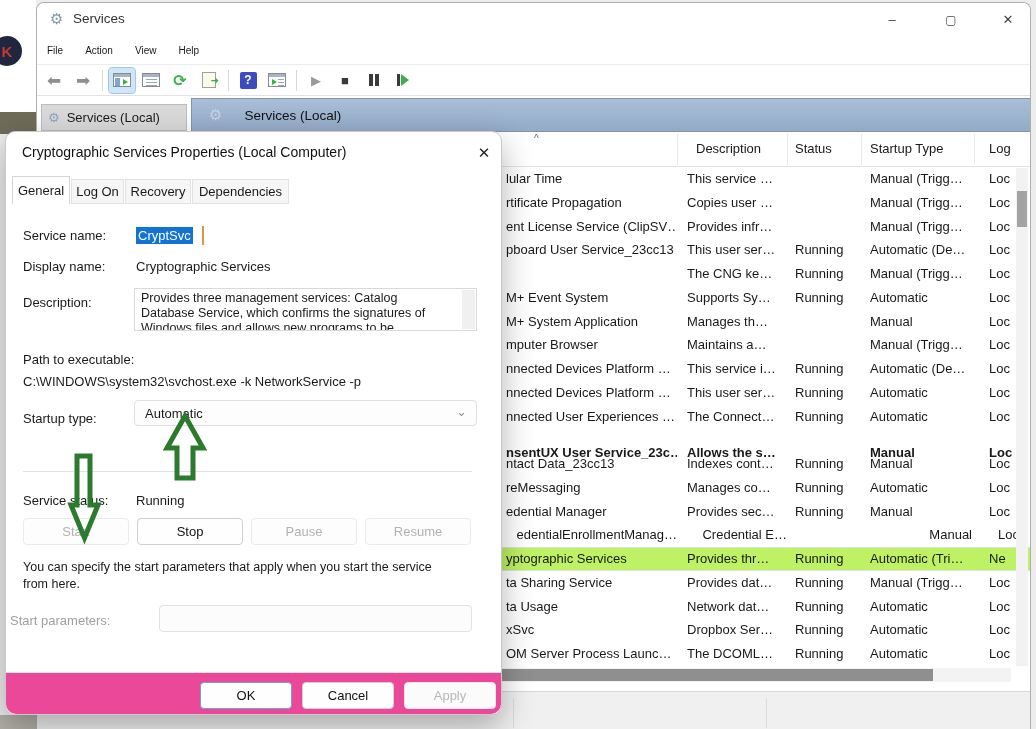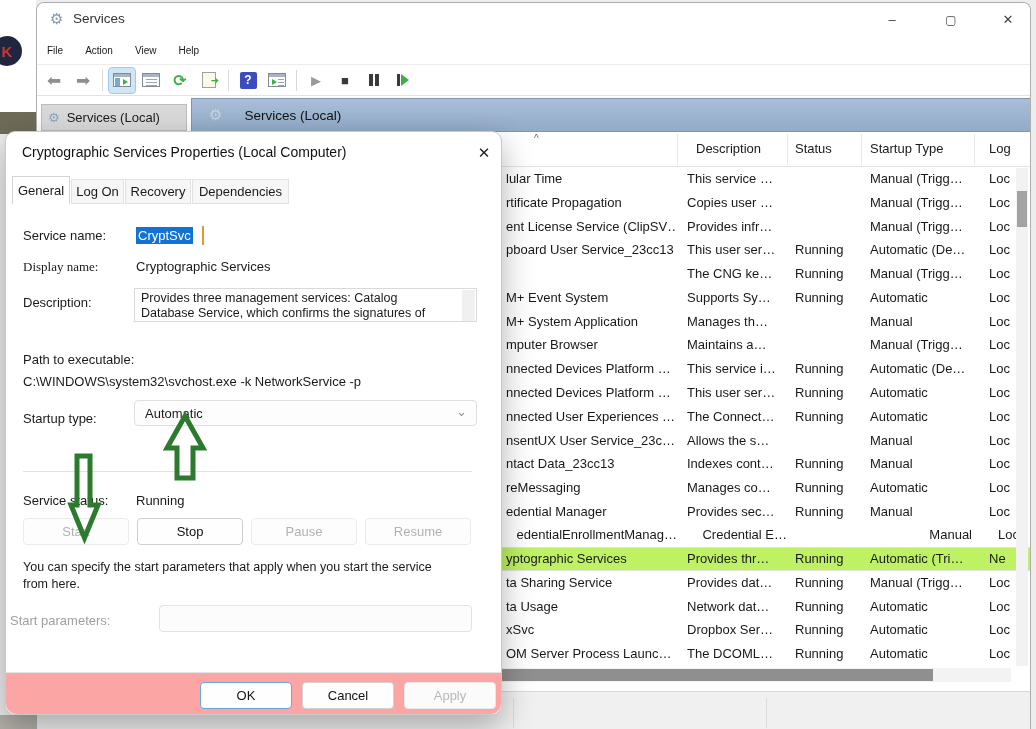--- a/index.html
+++ b/index.html
@@ -107,38 +107,38 @@
   .dlg-title { left:16px; top:12px; font-size:14px; color:#111; }
   .dlg-close { left:466px; top:9px; width:24px; height:24px; text-align:center; line-height:24px;
     font-size:15px; color:#222; }
   .tab { position:absolute; font-size:13px; text-align:center; }
   .tab.selected { background:#fff; border:1px solid #d4d4d4; border-bottom:none; z-index:2; }
   .tab.plain { background:#f6f6f6; border:1px solid #e2e2e2; z-index:1; }
   .fld-label { font-size:13px; color:#1a1a1a; }
   .fld-value { font-size:13px; color:#1a1a1a; }
   .sel-value { background:#1273d4; color:#fff; padding:1px 2px; position:relative; }
   .sel-caret { position:absolute; right:-3px; top:-1px; width:2px; height:19px; background:#e3973d; }
-  .desc-box { left:128px; top:156px; width:343px; height:34px; border:1px solid #d9d9d9;
+  .desc-box { left:128px; top:156px; width:343px; height:43px; border:1px solid #d9d9d9;
     overflow:hidden; padding:2px 18px 0 6px; }
   .desc-box .line { font-size:12.5px; line-height:15px; color:#1a1a1a; white-space:nowrap; }
   .desc-scroll { position:absolute; right:1px; top:1px; width:13px; height:39px; background:#f0f0f0; }
   .combo { left:128px; top:268px; width:343px; height:26px; border:1px solid #e0e0e0;
     border-radius:4px; background:#fdfdfd; }
   .combo .val { position:absolute; left:10px; top:5px; font-size:13px; color:#1a1a1a; }
   .combo .chev { position:absolute; right:9px; top:3px; font-size:13px; color:#909090; }
   .dlg-sep { left:17px; top:339px; width:449px; height:1px; background:#e2e2e2; }
   .svc-btn { position:absolute; top:386px; width:106px; height:27px; border-radius:4px;
     font-size:13px; text-align:center; line-height:26px; }
   .svc-btn.disabled { background:#fdfdfd; border:1px solid #ebebeb; color:#b2b2b2; }
   .svc-btn.enabled { background:#fefefe; border:1px solid #cfcfcf; color:#111; }
   .note-line { font-size:12.5px; color:#1a1a1a; }
   .params-label { font-size:13px; color:#a0a0a0; }
   .params-input { left:153px; top:473px; width:313px; height:27px; border:1px solid #e2e2e2;
     border-radius:4px; background:#fcfcfc; }
-  .dlg-footer { left:0; top:540px; width:495px; height:42px; background:#fca5a5;
+  .dlg-footer { left:0; top:540px; width:495px; height:42px; background:#ec4899;
     border-top:1px solid #e5e5e5; border-radius:0 0 10px 10px; }
   .foot-btn { position:absolute; top:9px; width:92px; height:27px; border-radius:4px;
     font-size:13px; text-align:center; line-height:25px; background:#fefefe; }
   .foot-ok { left:194px; border:1px solid #67a7dc; color:#111; }
   .foot-cancel { left:296px; border:1px solid #d2d2d2; color:#111; }
   .foot-apply { left:398px; border:1px solid #e8e8e8; color:#b8b8b8; background:#fbfbfb; }
 
   .annot-svg { left:0; top:0; width:1036px; height:729px; z-index:50; pointer-events:none; }
 </style>
 </head>
@@ -318,21 +318,21 @@
           <span class="cell startup">Automatic</span>
           <span class="cell logon">Loc</span>
         </div>
         <div class="svc-row" style="top: 272.5px;">
           <span class="cell name">nnected User Experiences …</span>
           <span class="cell desc">The Connect…</span>
           <span class="cell status">Running</span>
           <span class="cell startup">Automatic</span>
           <span class="cell logon">Loc</span>
         </div>
-        <div class="svc-row" style="top: 297px;">
+        <div class="svc-row" style="top: 309px; font-weight: bold;">
           <span class="cell name">nsentUX User Service_23c…</span>
           <span class="cell desc">Allows the s…</span>
           <span class="cell status"></span>
           <span class="cell startup">Manual</span>
           <span class="cell logon">Loc</span>
         </div>
         <div class="svc-row" style="top: 320px;">
           <span class="cell name">ntact Data_23cc13</span>
           <span class="cell desc">Indexes cont…</span>
           <span class="cell status">Running</span>
@@ -416,21 +416,21 @@
 
   <span class="tab selected" style="left:6px; top:44px; width:58px; height:28px; line-height:28px;">General</span>
   <span class="tab plain" style="left:65px; top:47px; width:53px; height:25px; line-height:24px;">Log On</span>
   <span class="tab plain" style="left:119px; top:47px; width:66px; height:25px; line-height:24px;">Recovery</span>
   <span class="tab plain" style="left:186px; top:47px; width:97px; height:25px; line-height:24px;">Dependencies</span>
 
   <span class="abs fld-label" style="left:17px; top:96px;">Service name:</span>
   <span class="abs fld-value sel-value" style="left:130px; top:94px;">CryptSvc</span>
   <span class="abs sel-caret" style="left:196px; top:94px;"></span>
 
-  <span class="abs fld-label" style="left:17px; top:127px;font-family:Liberation Serif, serif;">Display name:</span>
+  <span class="abs fld-label" style="left:17px; top:127px;">Display name:</span>
   <span class="abs fld-value" style="left:130px; top:127px;">Cryptographic Services</span>
 
   <span class="abs fld-label" style="left:17px; top:163px;">Description:</span>
   <div class="abs desc-box">
     <div class="line">Provides three management services: Catalog</div>
     <div class="line">Database Service, which confirms the signatures of</div>
     <div class="line">Windows files and allows new programs to be</div>
     <div class="desc-scroll"></div>
   </div>
 

